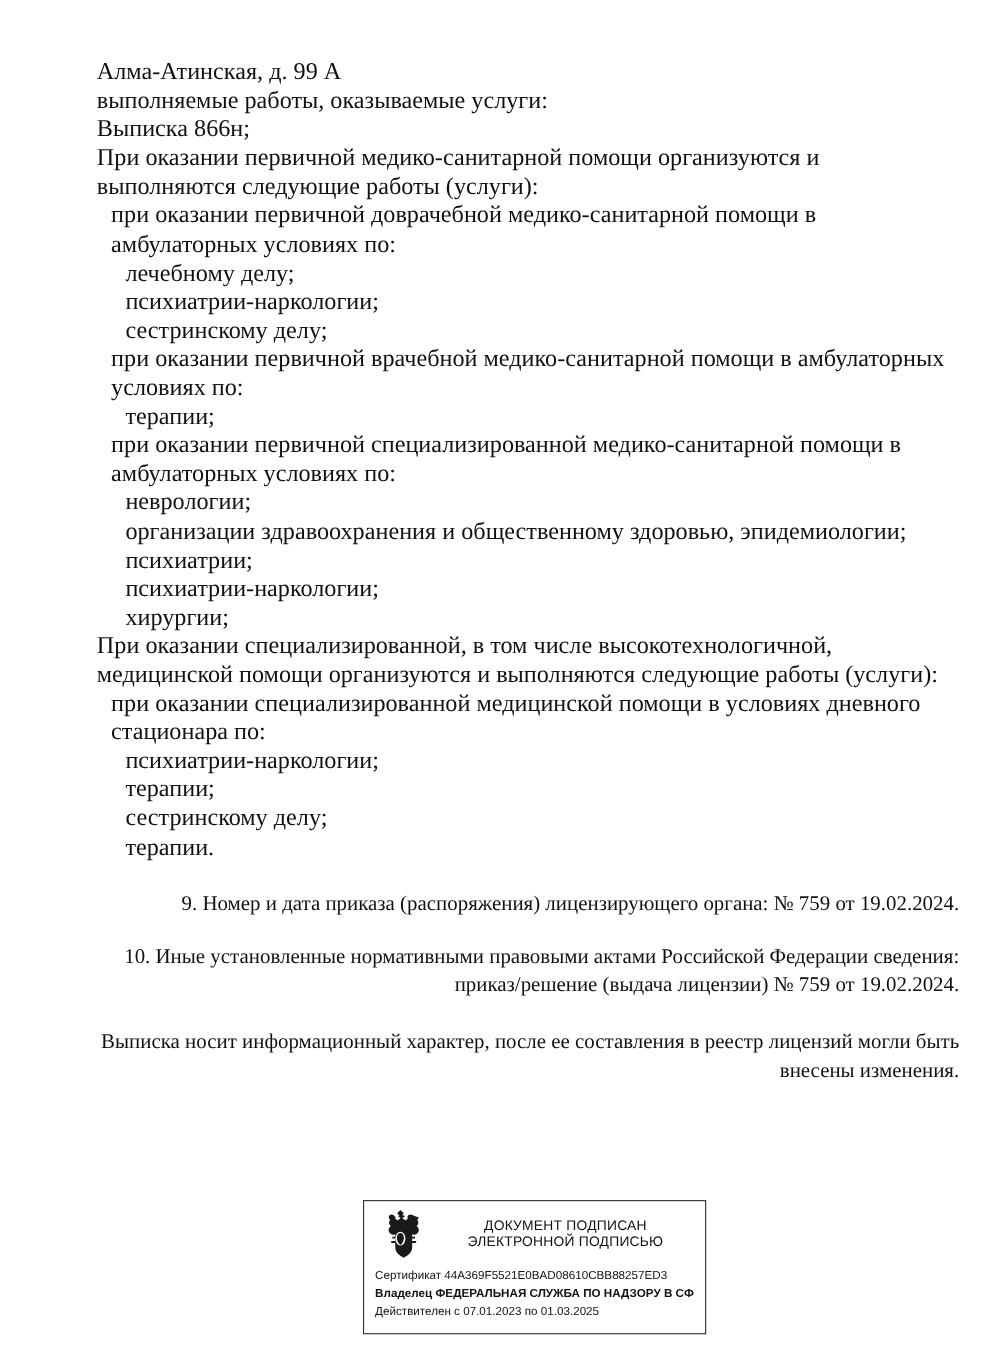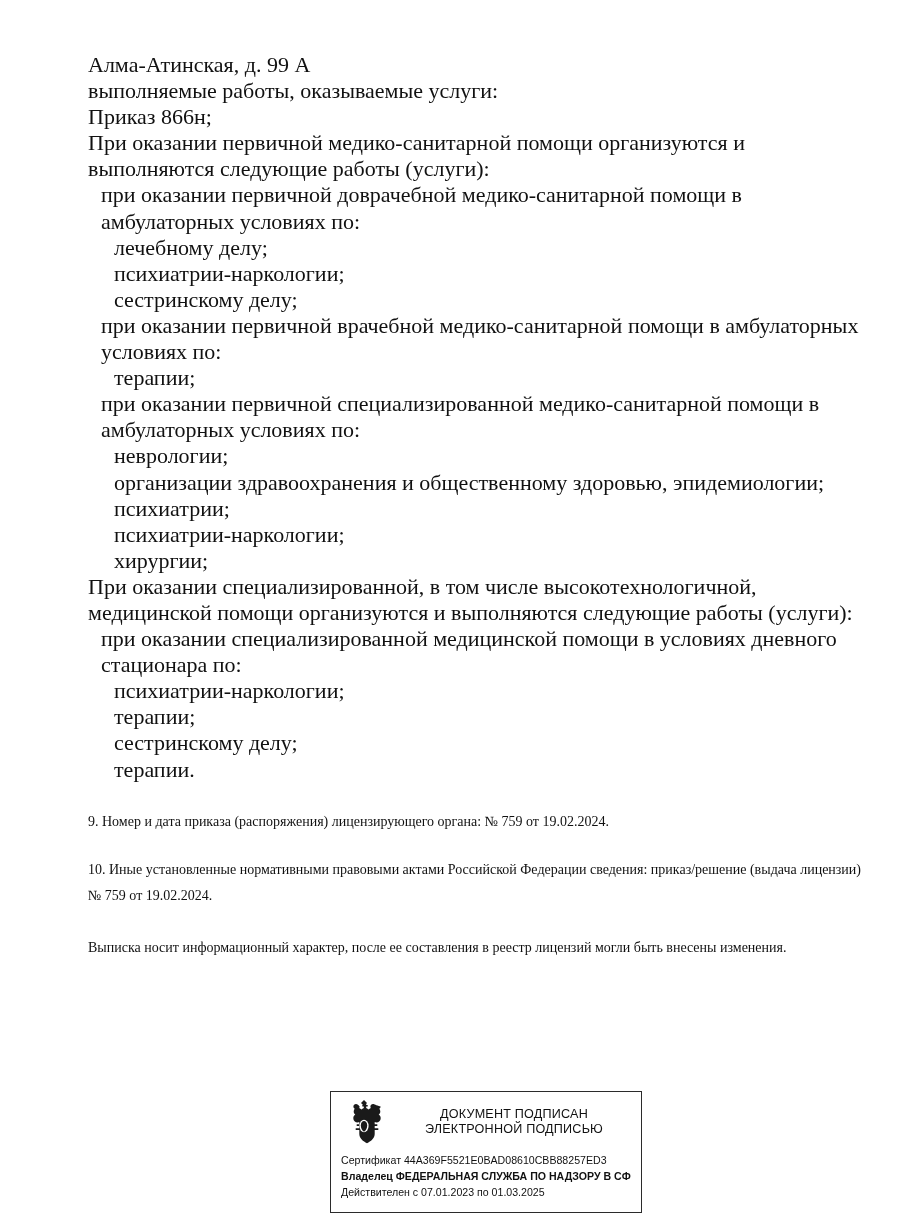--- a/index.html
+++ b/index.html
@@ -33,23 +33,23 @@
     white-space: pre-wrap;
     text-align: left;
   }
   .ind-0  { padding-left: 0px; }
   .ind-1  { padding-left: 13px; }
   .ind-2  { padding-left: 26px; }
   .block-gap-lg { height: 26px; }
   .block-gap-md { height: 22px; }
 
   .para {
-    font-size: 14px;
+    font-size: 19px;
     line-height: 26.1px;
-    text-align: left;
+    text-align: right;
   }
 
   
   .stamp {
     position: absolute;
     left: 330px;
     top: 1091px;
     width: 312px;
     height: 122px;
     border: 1px solid #2b2b2b;
@@ -100,21 +100,21 @@
 </style>
 </head>
 <body>
 
 <div class="page">
 
   <div class="doc-body">
     <div id="lines-container">
         <div class="ln ind-0">Алма-Атинская, д. 99 А</div>
         <div class="ln ind-0">выполняемые работы, оказываемые услуги:</div>
-        <div class="ln ind-0">Приказ 866н;</div>
+        <div class="ln ind-0">Выписка 866н;</div>
         <div class="ln ind-0">При оказании первичной медико-санитарной помощи организуются и выполняются следующие работы (услуги):</div>
         <div class="ln ind-1">при оказании первичной доврачебной медико-санитарной помощи в амбулаторных условиях по:</div>
         <div class="ln ind-2">лечебному делу;</div>
         <div class="ln ind-2">психиатрии-наркологии;</div>
         <div class="ln ind-2">сестринскому делу;</div>
         <div class="ln ind-1">при оказании первичной врачебной медико-санитарной помощи в амбулаторных условиях по:</div>
         <div class="ln ind-2">терапии;</div>
         <div class="ln ind-1">при оказании первичной специализированной медико-санитарной помощи в амбулаторных условиях по:</div>
         <div class="ln ind-2">неврологии;</div>
         <div class="ln ind-2">организации здравоохранения и общественному здоровью, эпидемиологии;</div>

